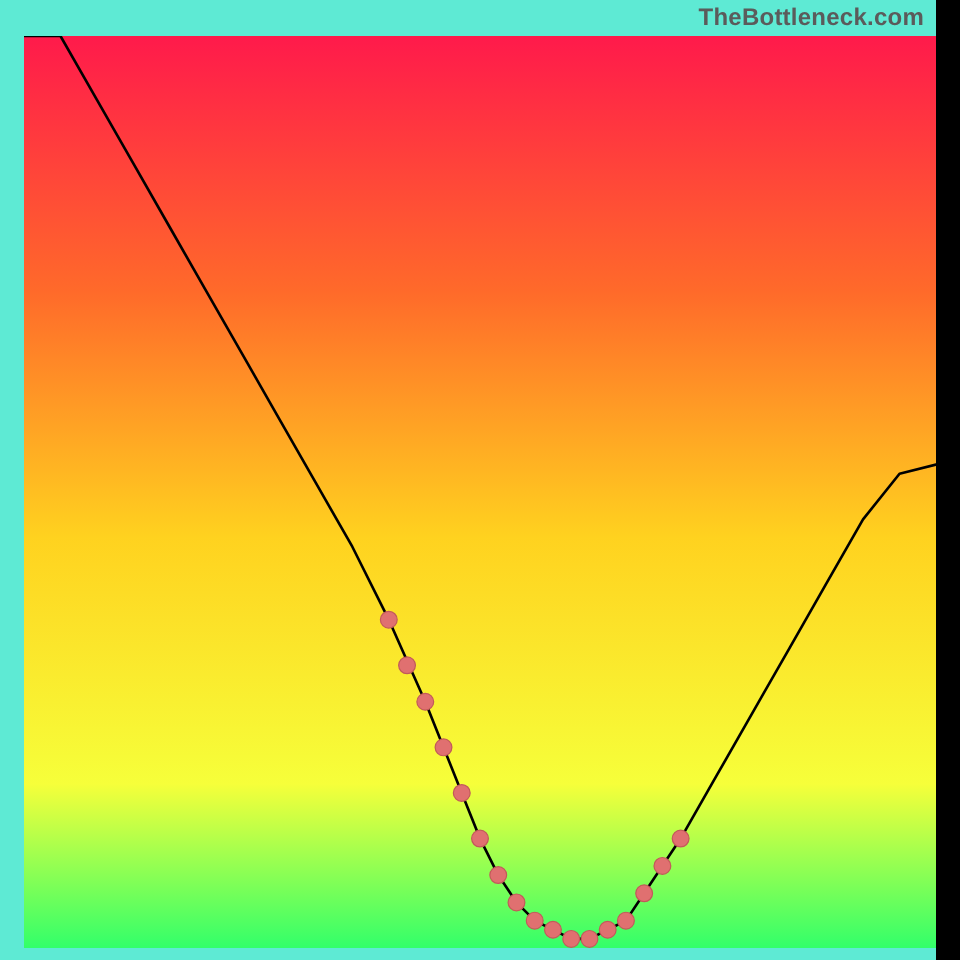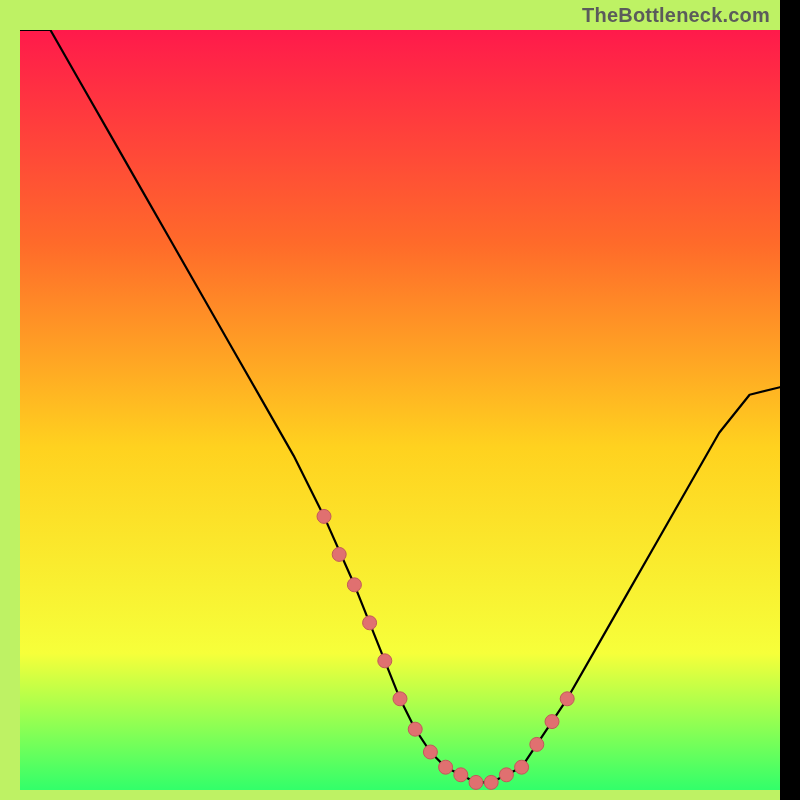--- a/index.html
+++ b/index.html
@@ -1,17 +1,17 @@
 <!DOCTYPE html>
 <html><head>
 <meta charset="utf-8">
 <style>
   * { margin: 0; padding: 0; box-sizing: border-box; }
   html, body { width: 800px; height: 800px; overflow: hidden; background: #000; }
-  .wrap { position: relative; width: 780px; height: 800px; background: #bef264; }
+  .wrap { position: relative; width: 780px; height: 800px; background: #5eead4; }
   .watermark {
     position: absolute;
     top: 4px; right: 10px;
     font-family: Arial, Helvetica, sans-serif;
     font-size: 20px;
     font-weight: bold;
     color: #5b5b5b;
     letter-spacing: 0.2px;
     user-select: none;
   }

